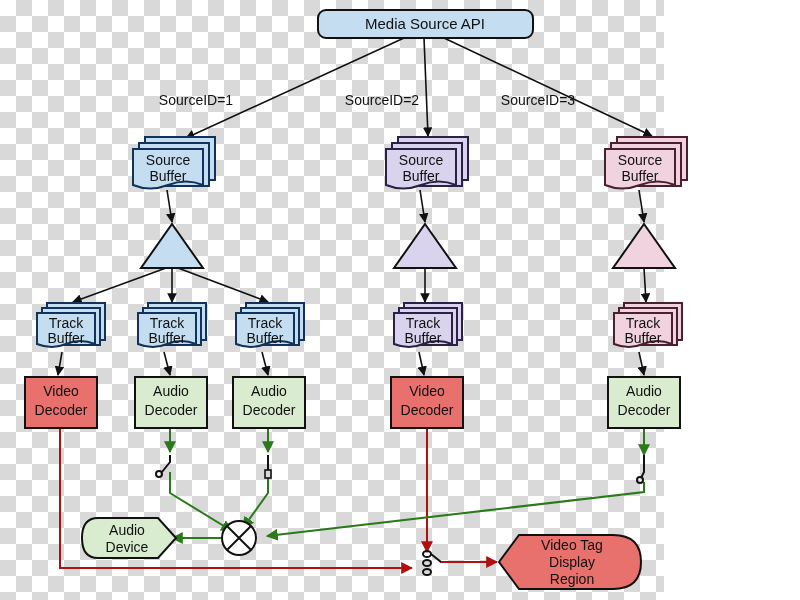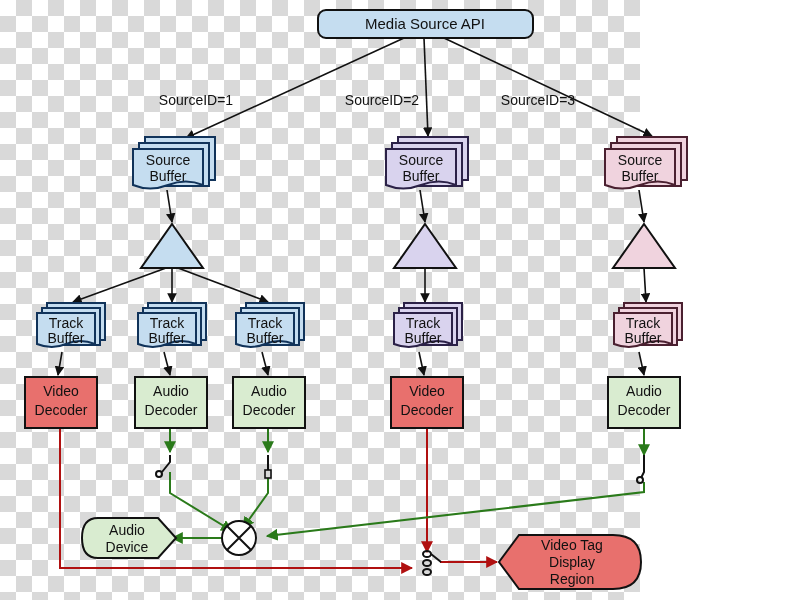--- a/index.html
+++ b/index.html
@@ -14,20 +14,21 @@
     position: relative;
     width: 640px;
     height: 600px;
     
     background-color: #ffffff;
     background-image:
       linear-gradient(45deg, #d9d9d9 25%, transparent 25%, transparent 75%, #d9d9d9 75%),
       linear-gradient(45deg, #d9d9d9 25%, transparent 25%, transparent 75%, #d9d9d9 75%);
     background-size: 32px 32px;
     background-position: 0 0, 16px 16px;
+    padding-left: 24px;
   }
   #diagram {
     position: absolute;
     left: 0; top: 0;
     width: 800px;
     height: 600px;
   }
   .nodeText {
     font-family: "Liberation Sans", sans-serif;
     font-size: 14px;

